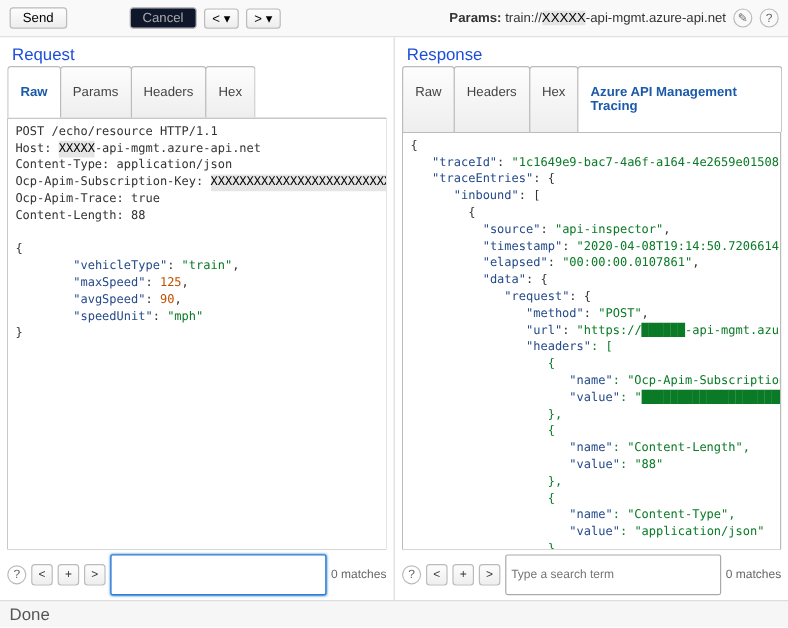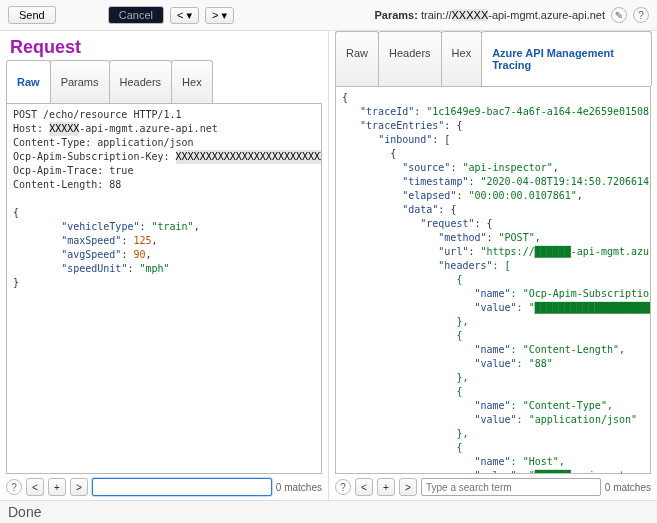--- a/index.html
+++ b/index.html
@@ -44,21 +44,21 @@
   }
   .main {
     flex:1; display:flex; overflow:hidden;
   }
   .panel {
     flex:1; display:flex; flex-direction:column; overflow:hidden;
     border-right:1px solid #ddd;
   }
   .panel:last-child { border-right:none; }
   .panel-header {
-    color:#a21caf; font-weight:700; font-size:18px;
+    color:#1d4ed8; font-weight:400; font-size:14px;
     padding:6px 10px 2px;
   }
   .tabs {
     display:flex; gap:0; padding:0 6px;
   }
   .tab {
     border:1px solid #bbb; border-bottom:none;
     background:linear-gradient(#fdfdfd,#eee);
     padding:15px 10px; font-size:11px; cursor:pointer;
     border-radius:3px 3px 0 0; margin-right:-1px;
@@ -86,21 +86,21 @@
     display:flex; align-items:center; gap:4px;
     padding:4px 6px;
   }
   .circle-btn {
     width:18px; height:18px; border:1px solid #bbb; border-radius:3px;
     background:linear-gradient(#fdfdfd,#eee); font-size:10px;
     display:inline-flex; align-items:center; justify-content:center; cursor:pointer;
   }
   .search-input {
     flex:1; border:1px solid #aaa; border-radius:2px;
-    font-size:10px; padding:2px 4px; height:18px;
+    font-size:10px; padding:2px 4px; height:34px;
   }
   .search-input.focused { border:1px solid #2d7dd2; box-shadow:0 0 2px #2d7dd2; }
   .matches { font-size:10px; color:#666; white-space:nowrap; }
   .statusbar {
     display:flex; justify-content:space-between;
     border-top:1px solid #ddd; background:#f6f6f6;
     padding:3px 8px; font-size:14px; color:#555;
   }
 </style>
 </head>
@@ -149,20 +149,21 @@
       <span class="help-icon">?</span>
       <span class="circle-btn">&lt;</span>
       <span class="circle-btn">+</span>
       <span class="circle-btn">&gt;</span>
       <input class="search-input focused" placeholder="" style="">
       <span class="matches">0 matches</span>
     </div>
   </div>
 
   <div class="panel">
+    <div class="panel-header">Response</div>
     <div class="tabs">
       <div class="tab">Raw</div>
       <div class="tab">Headers</div>
       <div class="tab">Hex</div>
       <div class="tab blue active">Azure API Management Tracing</div>
     </div>
     <div class="content-wrap">
       <pre id="response-raw">{
    <span class="k-key">"traceId"</span>: <span class="k-str">"1c1649e9-bac7-4a6f-a164-4e2659e01508"</span>,
    <span class="k-key">"traceEntries"</span>: {

